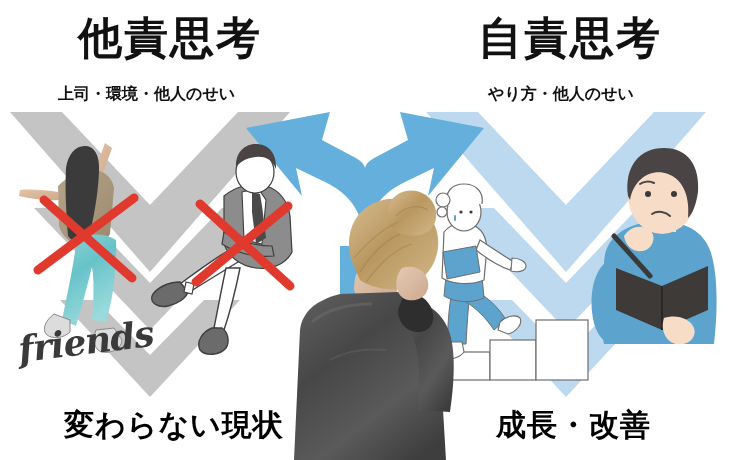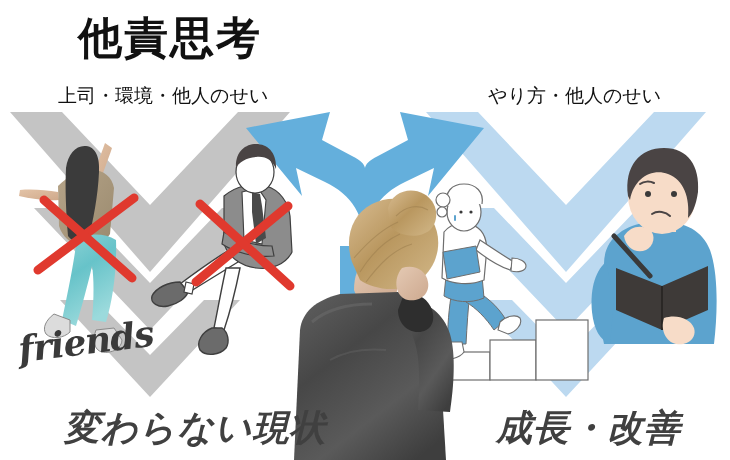--- a/index.html
+++ b/index.html
@@ -25,39 +25,38 @@
     white-space:nowrap;
     font-size:44px;
     line-height:1;
     margin-left:16px;
   }
   #title-left{ left:62px; top:16px; }
   #title-right{ left:462px; top:16px; }
 
   .subtitle{
     position:absolute;
-    font-weight:400;
+    font-weight:700;
     color:#111111;
     white-space:nowrap;
-    font-size:19px;
+    font-size:16px;
     line-height:1;
     letter-spacing:0px;
   }
   #subtitle-left{ left:58px; top:86px; }
   #subtitle-right{ left:488px; top:86px; }
 
   .outcome{
     position:absolute;
     font-weight:700;
-    color:#404040;
+    color:#000000;
     white-space:nowrap;
-    font-size:36px;
+    font-size:30px;
     line-height:1;
     letter-spacing:1px;
-    font-style:italic;
   }
   #outcome-left{ left:64px; top:410px; }
   #outcome-right{ left:496px; top:410px;text-align:right; }
 
   #friends-word{
     position:absolute;
     left:18px; top:320px;
     font-family:"DejaVu Serif",serif;
     font-style:italic;
     font-weight:700;
@@ -343,16 +342,17 @@
 
       <path d="M312,322 C326,310 348,304 372,304" stroke="#6E6E6E" stroke-width="3" fill="none" opacity="0.5"></path>
       <path d="M330,360 C344,352 364,348 386,350" stroke="#6E6E6E" stroke-width="2" fill="none" opacity="0.35"></path>
     </svg>
   </div>
 
   <div class="title" id="title-left">他責思考</div>
   <div class="subtitle" id="subtitle-left">上司・環境・他人のせい</div>
   <div class="outcome" id="outcome-left">変わらない現状</div>
 
+  <div class="title" id="title-right">自責思考</div>
   <div class="subtitle" id="subtitle-right">やり方・他人のせい</div>
   <div class="outcome" id="outcome-right">成長・改善</div>
 
 </div>
 
 </body></html>

